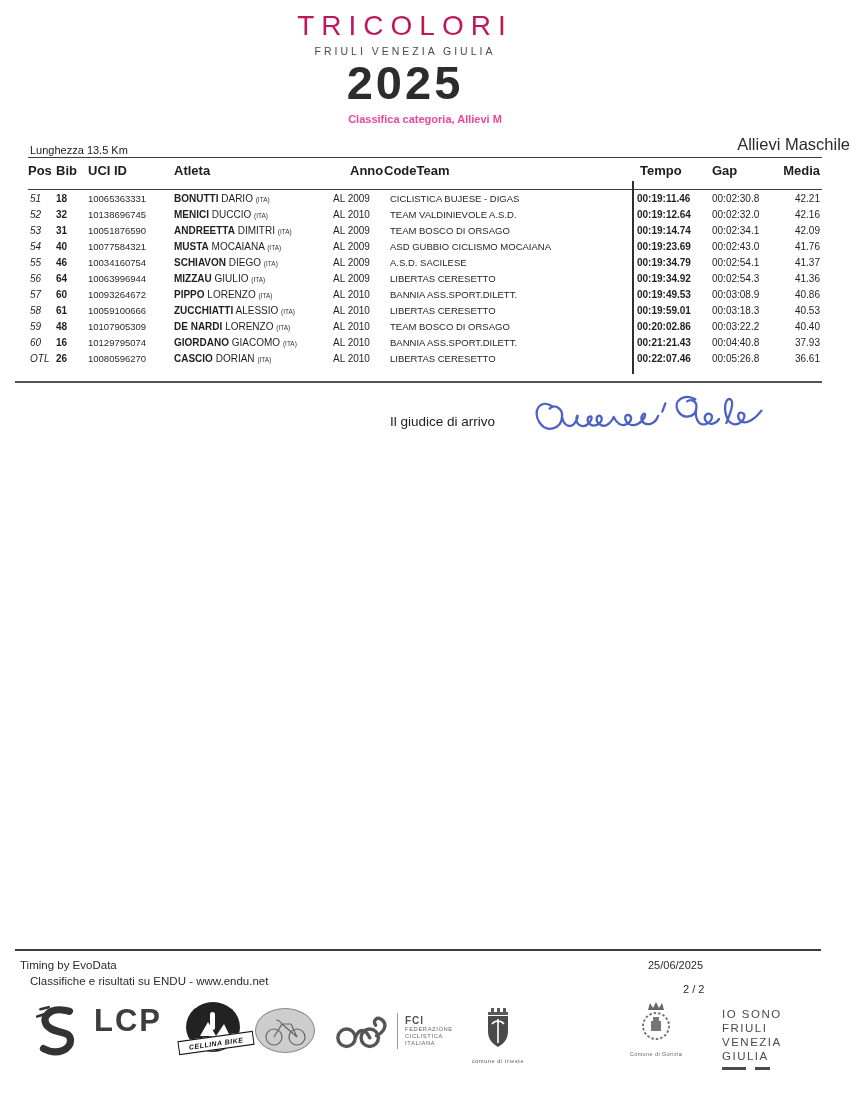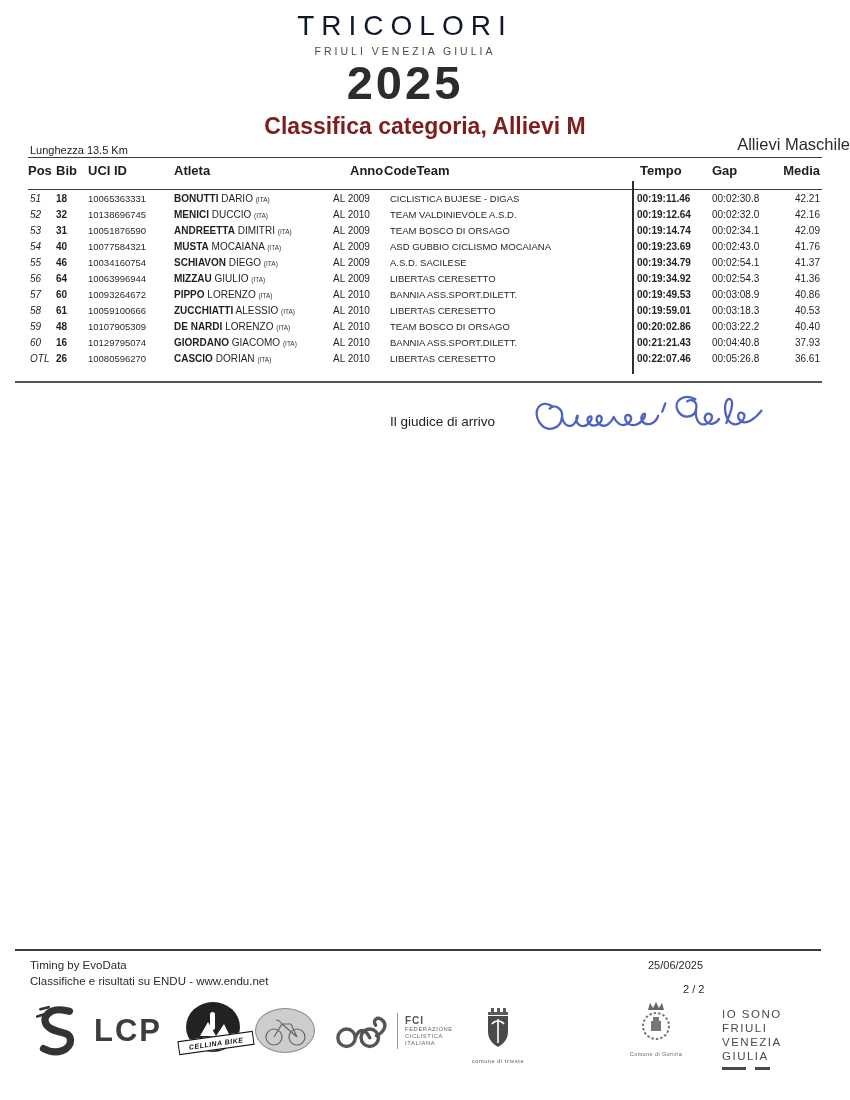--- a/index.html
+++ b/index.html
@@ -2,26 +2,26 @@
 <html><head>
 <meta charset="utf-8">
 <style>
   * { margin:0; padding:0; box-sizing:border-box; }
   html,body { background:#ffffff; }
   body { font-family:"Liberation Sans","DejaVu Sans",sans-serif; color:#1f1f1f; }
   .page { position:relative; width:850px; height:1100px; background:#fff; overflow:hidden; }
 
   
   .event-logo { position:absolute; top:10px; left:0; width:810px; text-align:center; }
-  .event-title { font-size:28px; letter-spacing:7px; color:#0f172a; font-weight:400;text-align:center; }
+  .event-title { font-size:28px; letter-spacing:7px; color:#be185d; font-weight:400;text-align:center; }
   .event-subtitle { font-size:10.5px; letter-spacing:3px; color:#4a4a4a; margin-top:3px; }
   .event-year { font-size:47px; font-weight:bold; letter-spacing:3px; color:#2c2c2c; margin-top:2px; line-height:1; }
 
   
-  .classification-title { position:absolute; top:113px; left:0; width:850px; text-align:center; font-size:23px; font-weight:bold; color:#7f1d1d; }
+  .classification-title { position:absolute; top:113px; left:0; width:850px; text-align:center; font-size:11px; font-weight:bold; color:#ec4899; }
   .category-subtitle { position:absolute; top:135px; left:0; width:850px; text-align:right; font-size:16.5px; color:#2b2b2b; }
   .course-length { position:absolute; top:144px; left:30px; font-size:11px; color:#222; }
 
   
   .table-wrap { position:absolute; top:157px; left:28px; width:794px; }
   table { border-collapse:collapse; width:794px; table-layout:fixed; }
   thead th { text-align:left; font-size:13px; font-weight:bold; color:#1d1d1d;
              border-top:1.5px solid #3c3c3c; border-bottom:1.5px solid #3c3c3c;
              padding:5px 0 11px 0; }
   th.c-anno { padding-left:20px; }
@@ -41,27 +41,27 @@
 
   .v-divider { position:absolute; top:181px; left:632px; width:1.5px; height:193px; background:#2f2f2f; }
   .section-divider { position:absolute; top:381px; left:15px; width:807px; height:1.5px; background:#555; }
 
   
   .judge-label { position:absolute; top:414px; left:390px; font-size:13.5px; color:#222; }
   .signature { position:absolute; top:390px; left:528px; }
 
   
   .footer-divider { position:absolute; top:949px; left:15px; width:806px; height:2px; background:#3a3a3a; }
-  .timing-credit { position:absolute; top:959px; left:30px; font-size:11.5px; color:#2a2a2a; }
+  .timing-credit { position:absolute; top:959px; left:20px; font-size:11.5px; color:#2a2a2a; }
   .results-credit { position:absolute; top:975px; left:30px; font-size:11.5px; color:#2a2a2a; }
   .report-date { position:absolute; top:959px; left:648px; font-size:11px; color:#2a2a2a; }
   .page-number { position:absolute; top:983px; left:683px; font-size:11px; color:#2a2a2a; }
 
   
-  .lcp-logo { position:absolute; top:1003px; left:32px; display:flex; align-items:center; }
+  .lcp-logo { position:absolute; top:1003px; left:32px; display:flex; }
   .lcp-label { font-size:31px; font-weight:bold; color:#3d3d3d; letter-spacing:2px; margin-left:10px; }
 
   .cellina { position:absolute; top:1002px; left:178px; width:76px; height:58px; }
   .cellina-circle { position:absolute; top:0; left:8px; width:54px; height:50px; border-radius:50%; background:#222; }
   .cellina-ribbon { position:absolute; top:34px; left:0; width:76px; height:14px; background:#fff; border:1.5px solid #111;
                     transform:rotate(-8deg); display:flex; align-items:center; justify-content:center;
                     font-size:7px; font-weight:bold; font-style:italic; letter-spacing:.5px; color:#111; }
 
   .club-emblem { position:absolute; top:1008px; left:255px; width:60px; height:45px; border-radius:50%;
                  background:#cdcdcd; border:1px solid #8a8a8a; display:flex; align-items:center; justify-content:center; }

